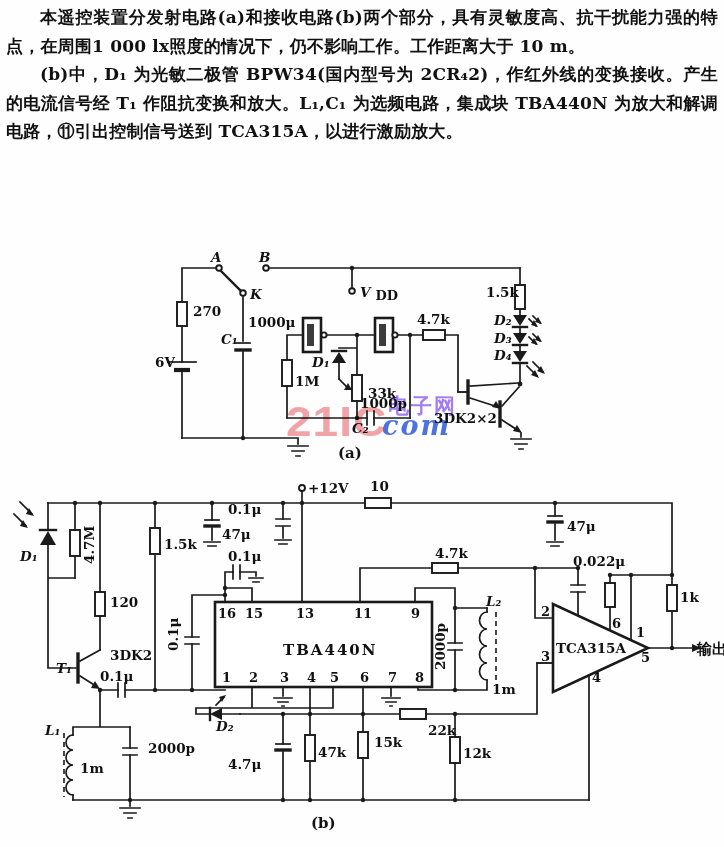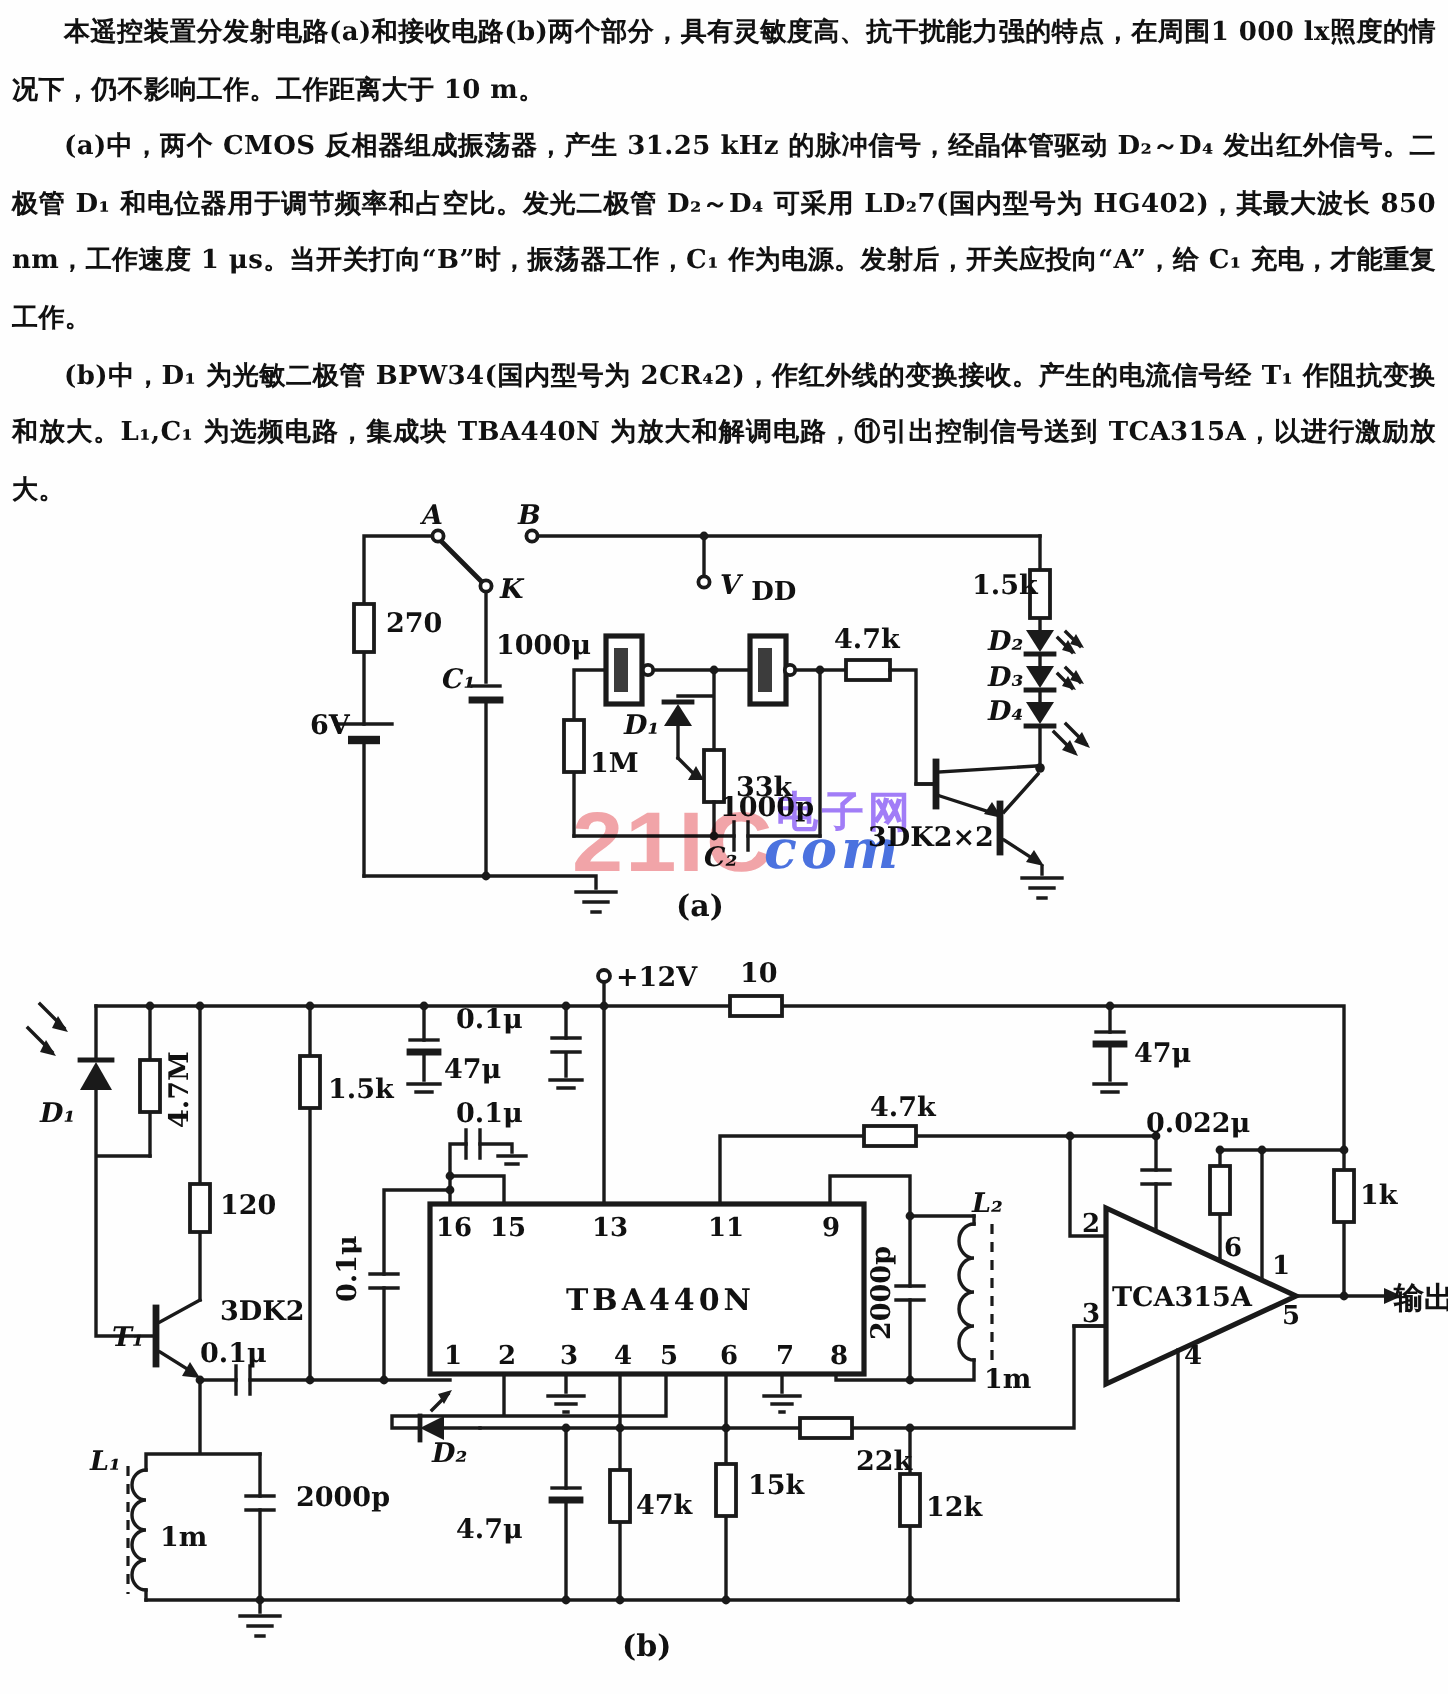--- a/index.html
+++ b/index.html
@@ -1,20 +1,20 @@
 <!DOCTYPE html>
 <html><head>
 <meta charset="utf-8">
 <style>
   html,body{margin:0;padding:0;background:#e8e8e8;}
   #page{position:relative;width:724px;height:847px;background:#fefefe;overflow:hidden;
         font-family:"DejaVu Serif","Liberation Serif",serif;color:#111;}
   
   #textblock{position:absolute;left:0;top:3px;width:712px;padding:0 6px 0 6px;}
-  #textblock p{margin:0;font-size:13px;line-height:28.6px;font-weight:700;
+  #textblock p{margin:0;font-size:17px;line-height:28.6px;font-weight:700;
                text-align:justify;text-indent:2em;letter-spacing:.2px;}
   
   #schem{position:absolute;left:0;top:0;width:724px;height:847px;}
   .w{stroke:#1a1a1a;stroke-width:1.7;fill:none;stroke-linecap:square;}
   .w2{stroke:#1a1a1a;stroke-width:2.4;fill:none;stroke-linecap:square;}
   .w3{stroke:#1a1a1a;stroke-width:3.4;fill:none;stroke-linecap:square;}
   .thick{stroke:#1a1a1a;stroke-width:4.2;fill:none;}
   .cmp{fill:#fff;stroke:#1a1a1a;stroke-width:1.9;}
   .cmp2{fill:#fff;stroke:#1a1a1a;stroke-width:2.6;}
   .fl{fill:#1a1a1a;stroke:none;}
@@ -32,21 +32,20 @@
   #wm .cn{position:absolute;left:102px;top:0;font:700 21px "DejaVu Serif",serif;color:#8b5cf6;letter-spacing:2px;}
   #wm .com{position:absolute;left:96px;top:18px;font:italic 700 27px "DejaVu Serif",serif;color:#1d4ed8;letter-spacing:2px;}
 </style>
 </head>
 <body>
 
 <div id="page">
 
   <div id="textblock">
     <p>本遥控装置分发射电路(a)和接收电路(b)两个部分，具有灵敏度高、抗干扰能力强的特点，在周围1 000 lx照度的情况下，仍不影响工作。工作距离大于 10 m。</p>
-    <p>(a)中，两个 CMOS 反相器组成振荡器，产生 31.25 kHz 的脉冲信号，经晶体管驱动 D₂～D₄ 发出红外信号。二极管 D₁ 和电位器用于调节频率和占空比。发光二极管 D₂～D₄ 可采用 LD₂7(国内型号为 HG402)，其最大波长 850 nm，工作速度 1 μs。当开关打向“B”时，振荡器工作，C₁ 作为电源。发射后，开关应投向“A”，给 C₁ 充电，才能重复工作。</p>
     <p>(b)中，D₁ 为光敏二极管 BPW34(国内型号为 2CR₄2)，作红外线的变换接收。产生的电流信号经 T₁ 作阻抗变换和放大。L₁,C₁ 为选频电路，集成块 TBA440N 为放大和解调电路，⑪引出控制信号送到 TCA315A，以进行激励放大。</p>
   </div>
 
   <div id="wm">
     <span class="brand">21IC</span>
     <span class="cn">电子网</span>
     <span class="com">com</span>
   </div>
 
   <svg id="schem" viewBox="0 0 724 847">

